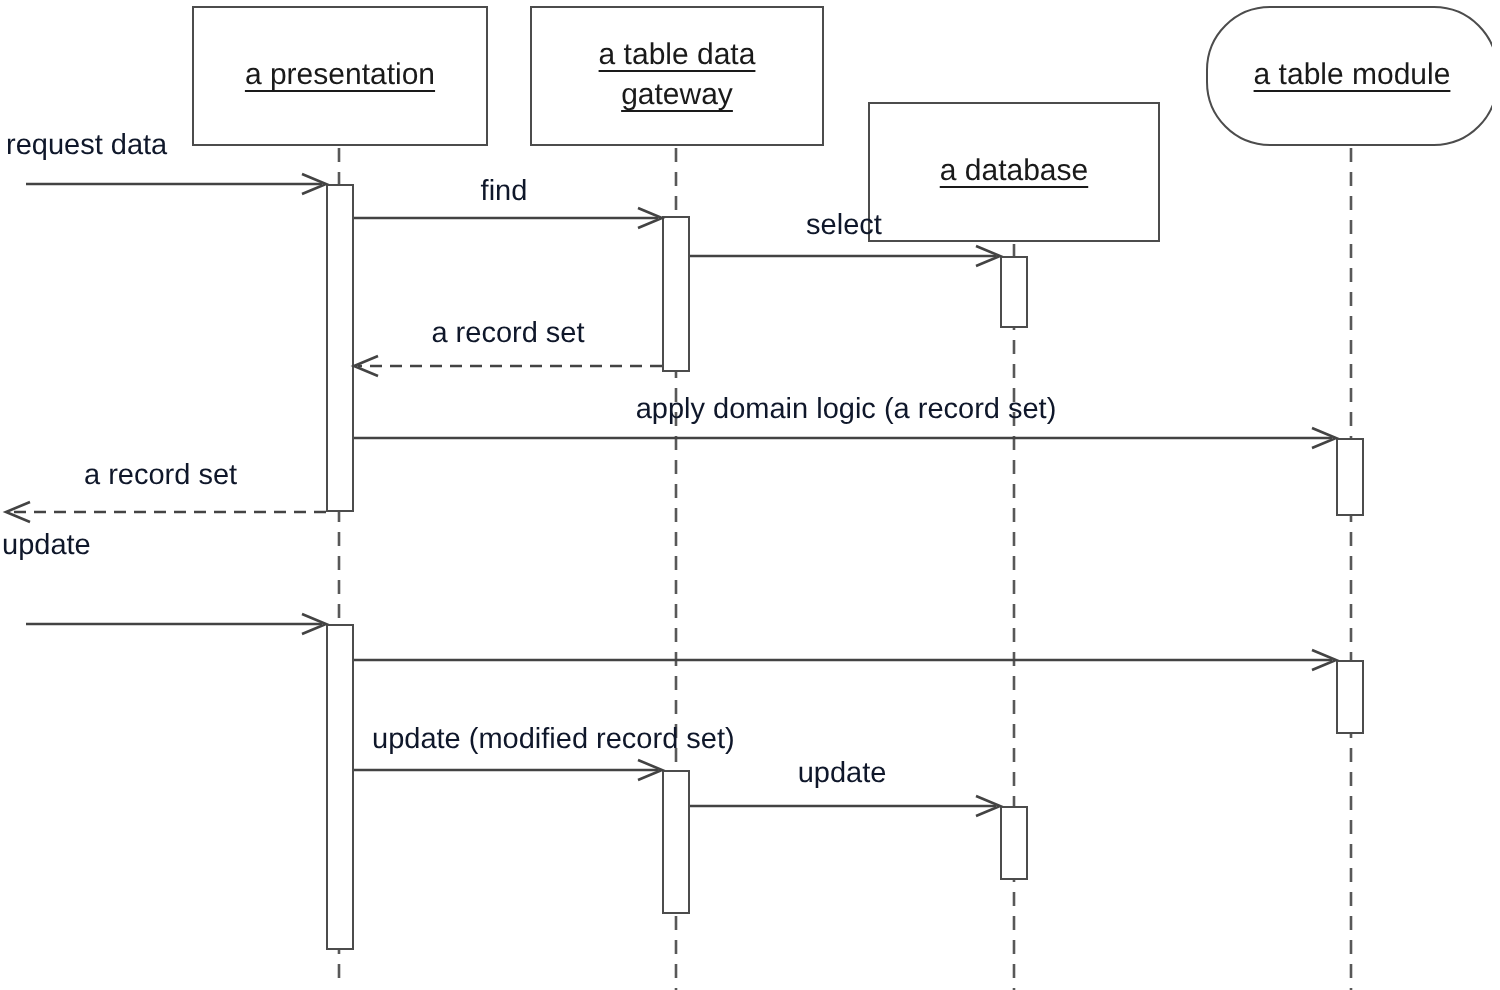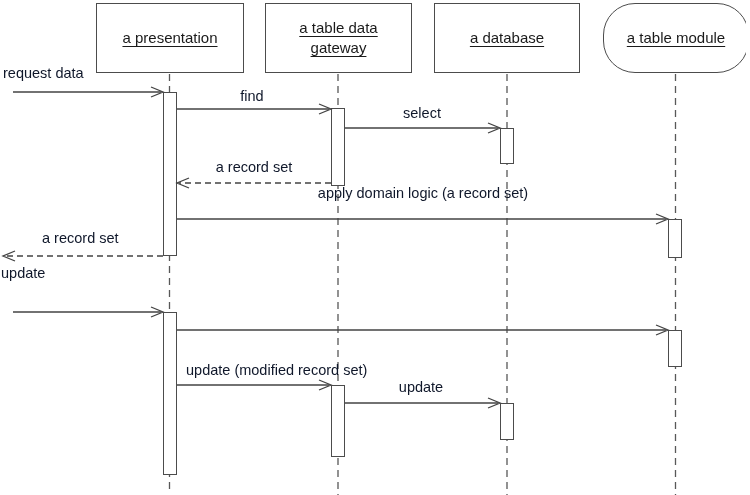--- a/index.html
+++ b/index.html
@@ -83,30 +83,30 @@
     <path d="M488 398 L500 403 L488 408" fill="none" stroke="#434343" stroke-width="1.3"></path>
   </svg>
 
   <div class="actor-box" style="left:96px;width:148px;">
     <span>a presentation</span>
   </div>
   <div class="actor-box" style="left:265px;width:147px;">
     <span>a table data</span>
     <span>gateway</span>
   </div>
-  <div class="actor-box" style="left:434px;width:146px;">
+  <div class="actor-box" style="left:434px;width:146px;margin-top:48px;">
     <span>a database</span>
   </div>
   <div class="actor-box" style="left:603px;width:146px;border-radius:32px;">
     <span>a table module</span>
   </div>
 
   <div class="msg-label" style="left:3px;top:64px;">request data</div>
   <div class="msg-label centered" style="left:252px;top:87px;">find</div>
   <div class="msg-label centered" style="left:422px;top:104px;">select</div>
   <div class="msg-label centered" style="left:254px;top:158px;">a record set</div>
-  <div class="msg-label centered" style="left:423px;top:184px;">apply domain logic (a record set)</div>
+  <div class="msg-label centered" style="left:423px;top:196px;">apply domain logic (a record set)</div>
   <div class="msg-label" style="left:42px;top:229px;">a record set</div>
   <div class="msg-label" style="left:1px;top:264px;"><span>update</span><br></div>
   <div class="msg-label" style="left:186px;top:361px;text-align:center;">update (modified record set)</div>
   <div class="msg-label centered" style="left:421px;top:378px;">update</div>
 
 </div>
 
 </body></html>

